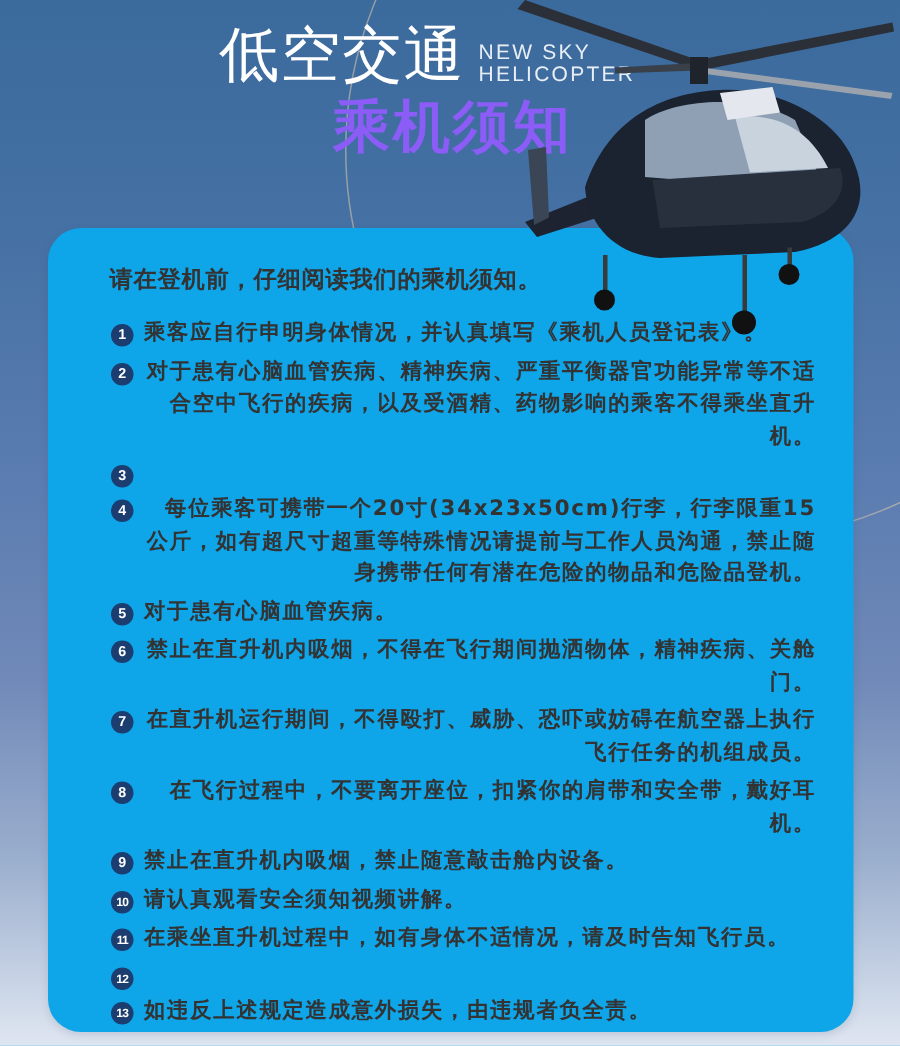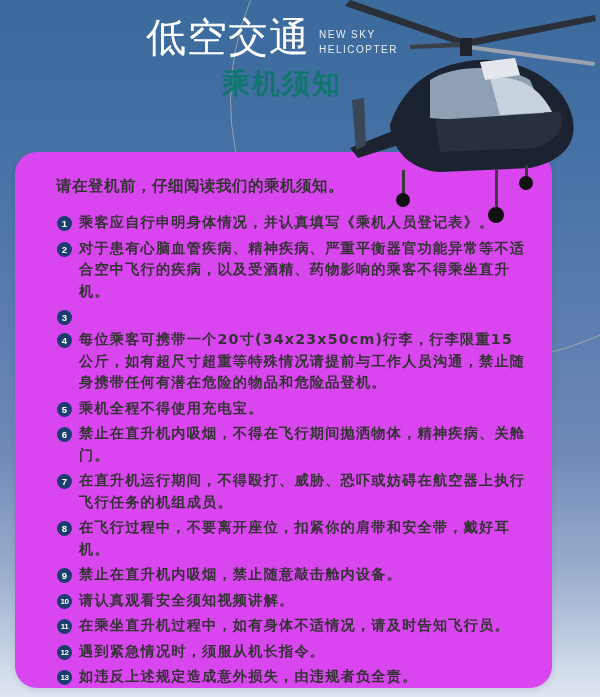--- a/index.html
+++ b/index.html
@@ -15,53 +15,54 @@
     border: 1.5px solid rgba(220, 200, 170, 0.55);
   }
   .title-main {
     position: absolute; left: 146px; top: 14px;
     font-size: 40px; font-weight: normal; color: #ffffff;
     letter-spacing: 1px; line-height: 46px;
     font-family: "DejaVu Sans", sans-serif;
   }
   .title-sub {
     position: absolute; left: 222px; top: 62px;
-    font-size: 28px; font-weight: bold; color: #0f766e;
+    font-size: 38px; font-weight: bold; color: #8b5cf6;
     letter-spacing: 2px; line-height: 44px;
     font-family: "DejaVu Sans", sans-serif;
   }
   .brand {
     position: absolute; left: 319px; top: 27px;
-    color: #e8eef6; font-size: 10px; letter-spacing: 1.5px; line-height: 15px;
+    color: #e8eef6; font-size: 14px; letter-spacing: 1.5px; line-height: 15px;
     font-family: "Liberation Sans", sans-serif;
   }
   .heli { position: absolute; left: 330px; top: 0; width: 270px; height: 230px; z-index: 3; }
   .card {
-    position: absolute; left: 15px; top: 152px; width: 537px; height: 536px;
-    background: #d946ef; border-radius: 22px;
+    position: absolute; left: 32px; top: 152px; width: 537px; height: 536px;
+    background: #0ea5e9; border-radius: 22px;
     box-shadow: 0 2px 6px rgba(40, 60, 100, 0.15);
     z-index: 2;
   }
   .intro {
     position: absolute; left: 41px; top: 24px;
     font-size: 15.5px; font-weight: bold; color: #333333; letter-spacing: 0.5px;
   }
   .rules { position: absolute; left: 42px; top: 60px; width: 470px; list-style: none; }
   .rule { display: flex; align-items: flex-start; margin-bottom: 4px; }
   .badge {
     flex: 0 0 15px; width: 15px; height: 15px; border-radius: 50%;
     background: #1b3d6f; color: #ffffff; font-size: 9.5px; font-weight: bold;
     display: flex; align-items: center; justify-content: center;
     margin-top: 4px; margin-right: 7px;
     font-family: "Liberation Sans", sans-serif;
   }
   .badge.small { font-size: 8px; letter-spacing: -0.5px; }
   .rule-text {
     font-size: 14.2px; font-weight: bold; color: #333333; line-height: 21.5px;
     letter-spacing: 1.2px;
+    text-align: right;
   }
 </style>
 </head>
 <body>
 
 <div class="bg-arc"></div>
 
 <div class="title-main">低空交通</div>
 <div class="title-sub">乘机须知</div>
 <div class="brand">
@@ -108,21 +109,21 @@
     </li>
     <li class="rule">
       <span class="badge">3</span>
     </li>
     <li class="rule">
       <span class="badge">4</span>
       <span class="rule-text">每位乘客可携带一个20寸(34x23x50cm)行李，行李限重15公斤，如有超尺寸超重等特殊情况请提前与工作人员沟通，禁止随身携带任何有潜在危险的物品和危险品登机。</span>
     </li>
     <li class="rule">
       <span class="badge">5</span>
-      <span class="rule-text">乘机全程不得使用充电宝。</span>
+      <span class="rule-text">对于患有心脑血管疾病。</span>
     </li>
     <li class="rule">
       <span class="badge">6</span>
       <span class="rule-text">禁止在直升机内吸烟，不得在飞行期间抛洒物体，精神疾病、关舱门。</span>
     </li>
     <li class="rule">
       <span class="badge">7</span>
       <span class="rule-text">在直升机运行期间，不得殴打、威胁、恐吓或妨碍在航空器上执行飞行任务的机组成员。</span>
     </li>
     <li class="rule">
@@ -136,20 +137,19 @@
     <li class="rule">
       <span class="badge small">10</span>
       <span class="rule-text">请认真观看安全须知视频讲解。</span>
     </li>
     <li class="rule">
       <span class="badge small">11</span>
       <span class="rule-text">在乘坐直升机过程中，如有身体不适情况，请及时告知飞行员。</span>
     </li>
     <li class="rule">
       <span class="badge small">12</span>
-      <span class="rule-text">遇到紧急情况时，须服从机长指令。</span>
     </li>
     <li class="rule">
       <span class="badge small">13</span>
       <span class="rule-text">如违反上述规定造成意外损失，由违规者负全责。</span>
     </li>
   </ul>
 </div>
 
 </body></html>

